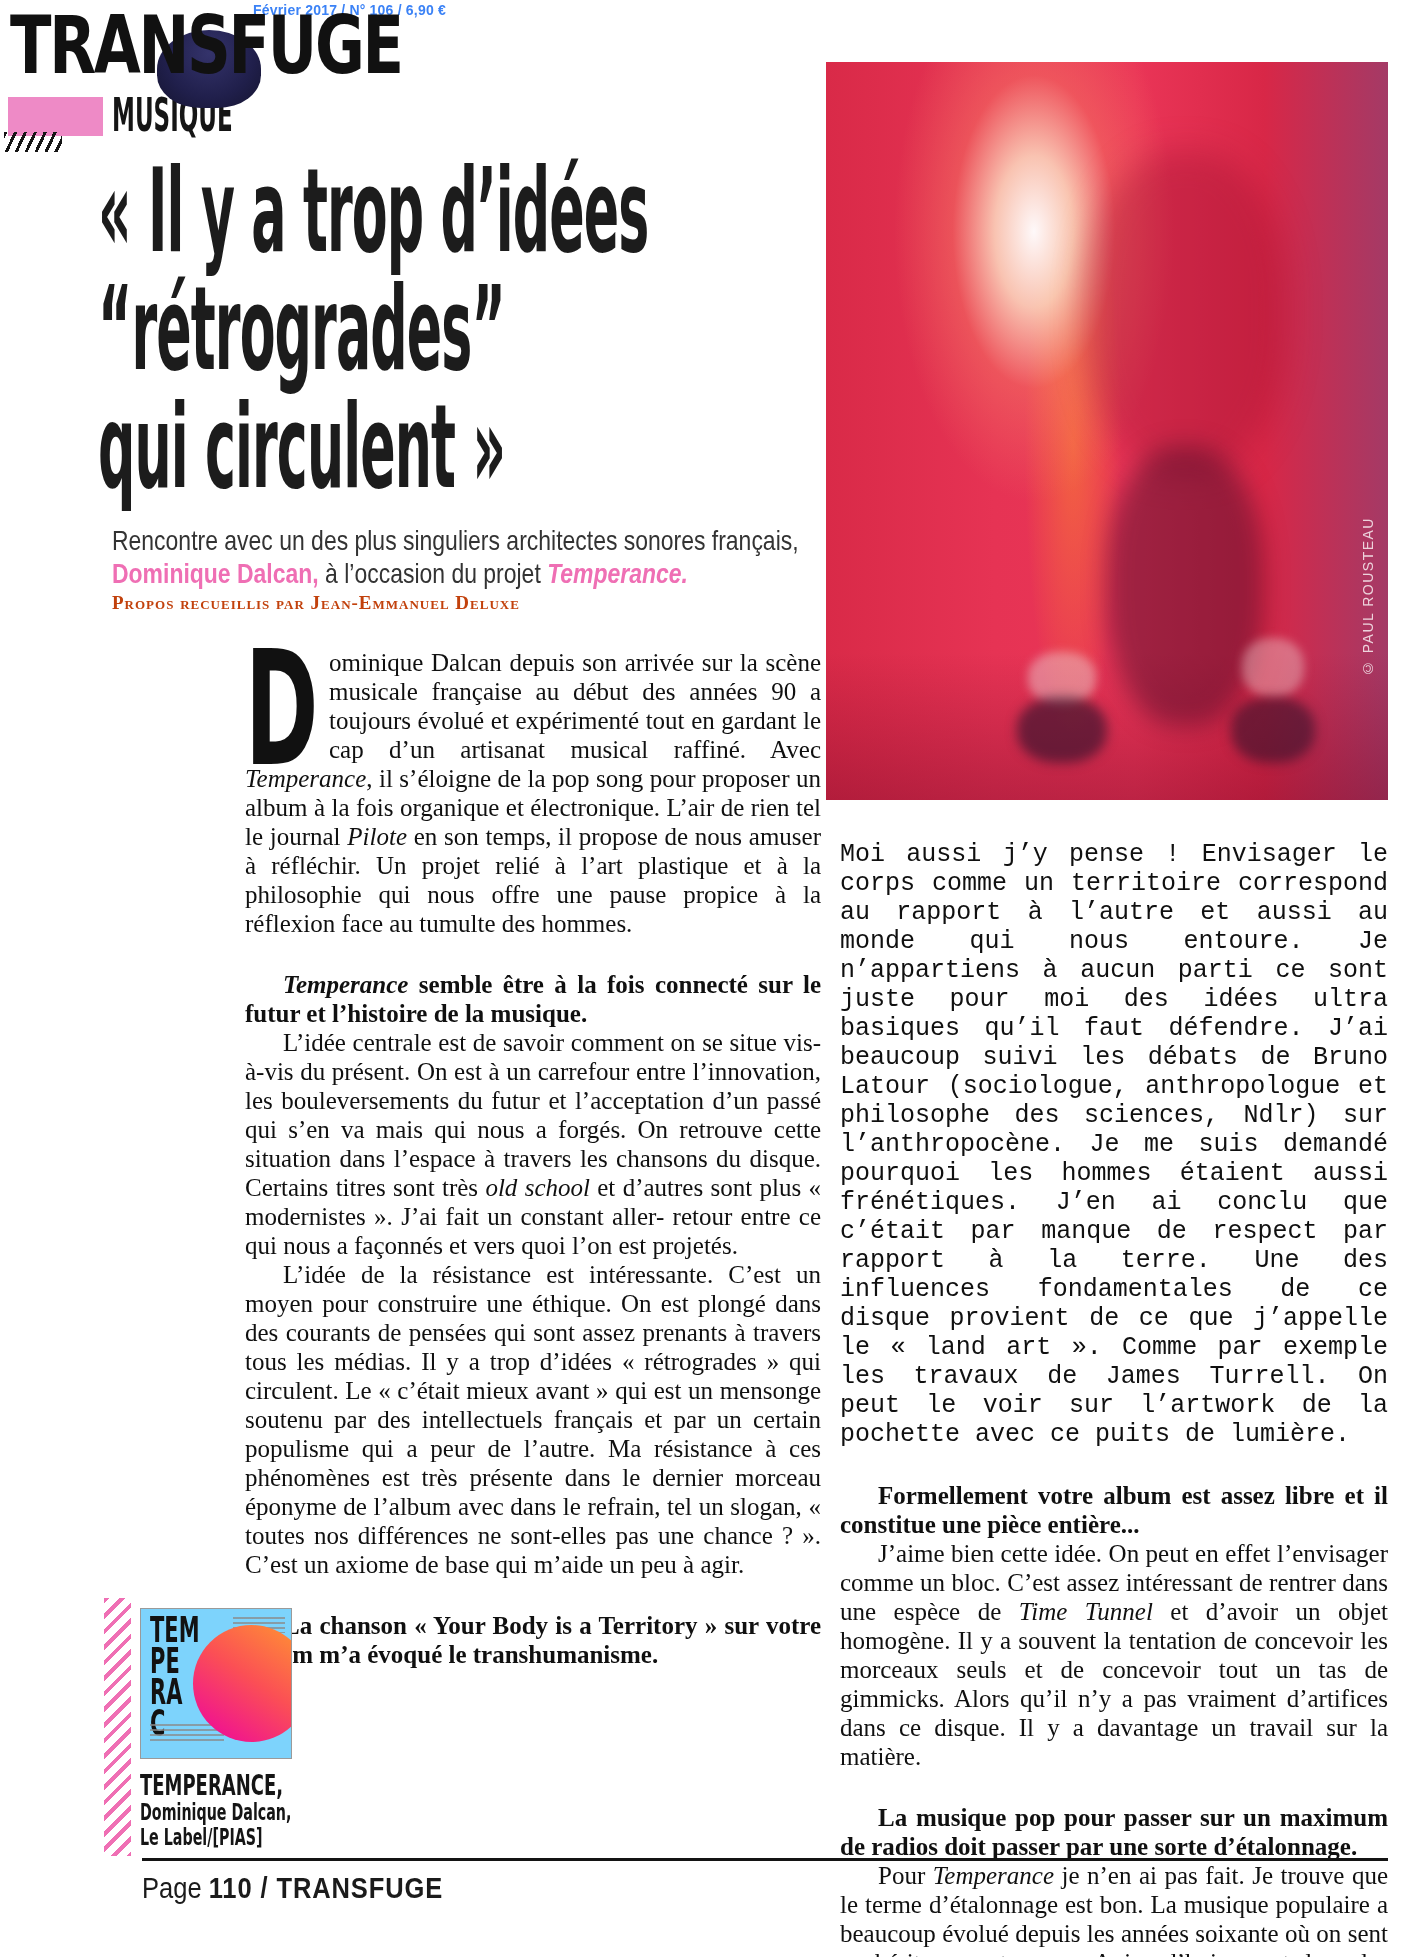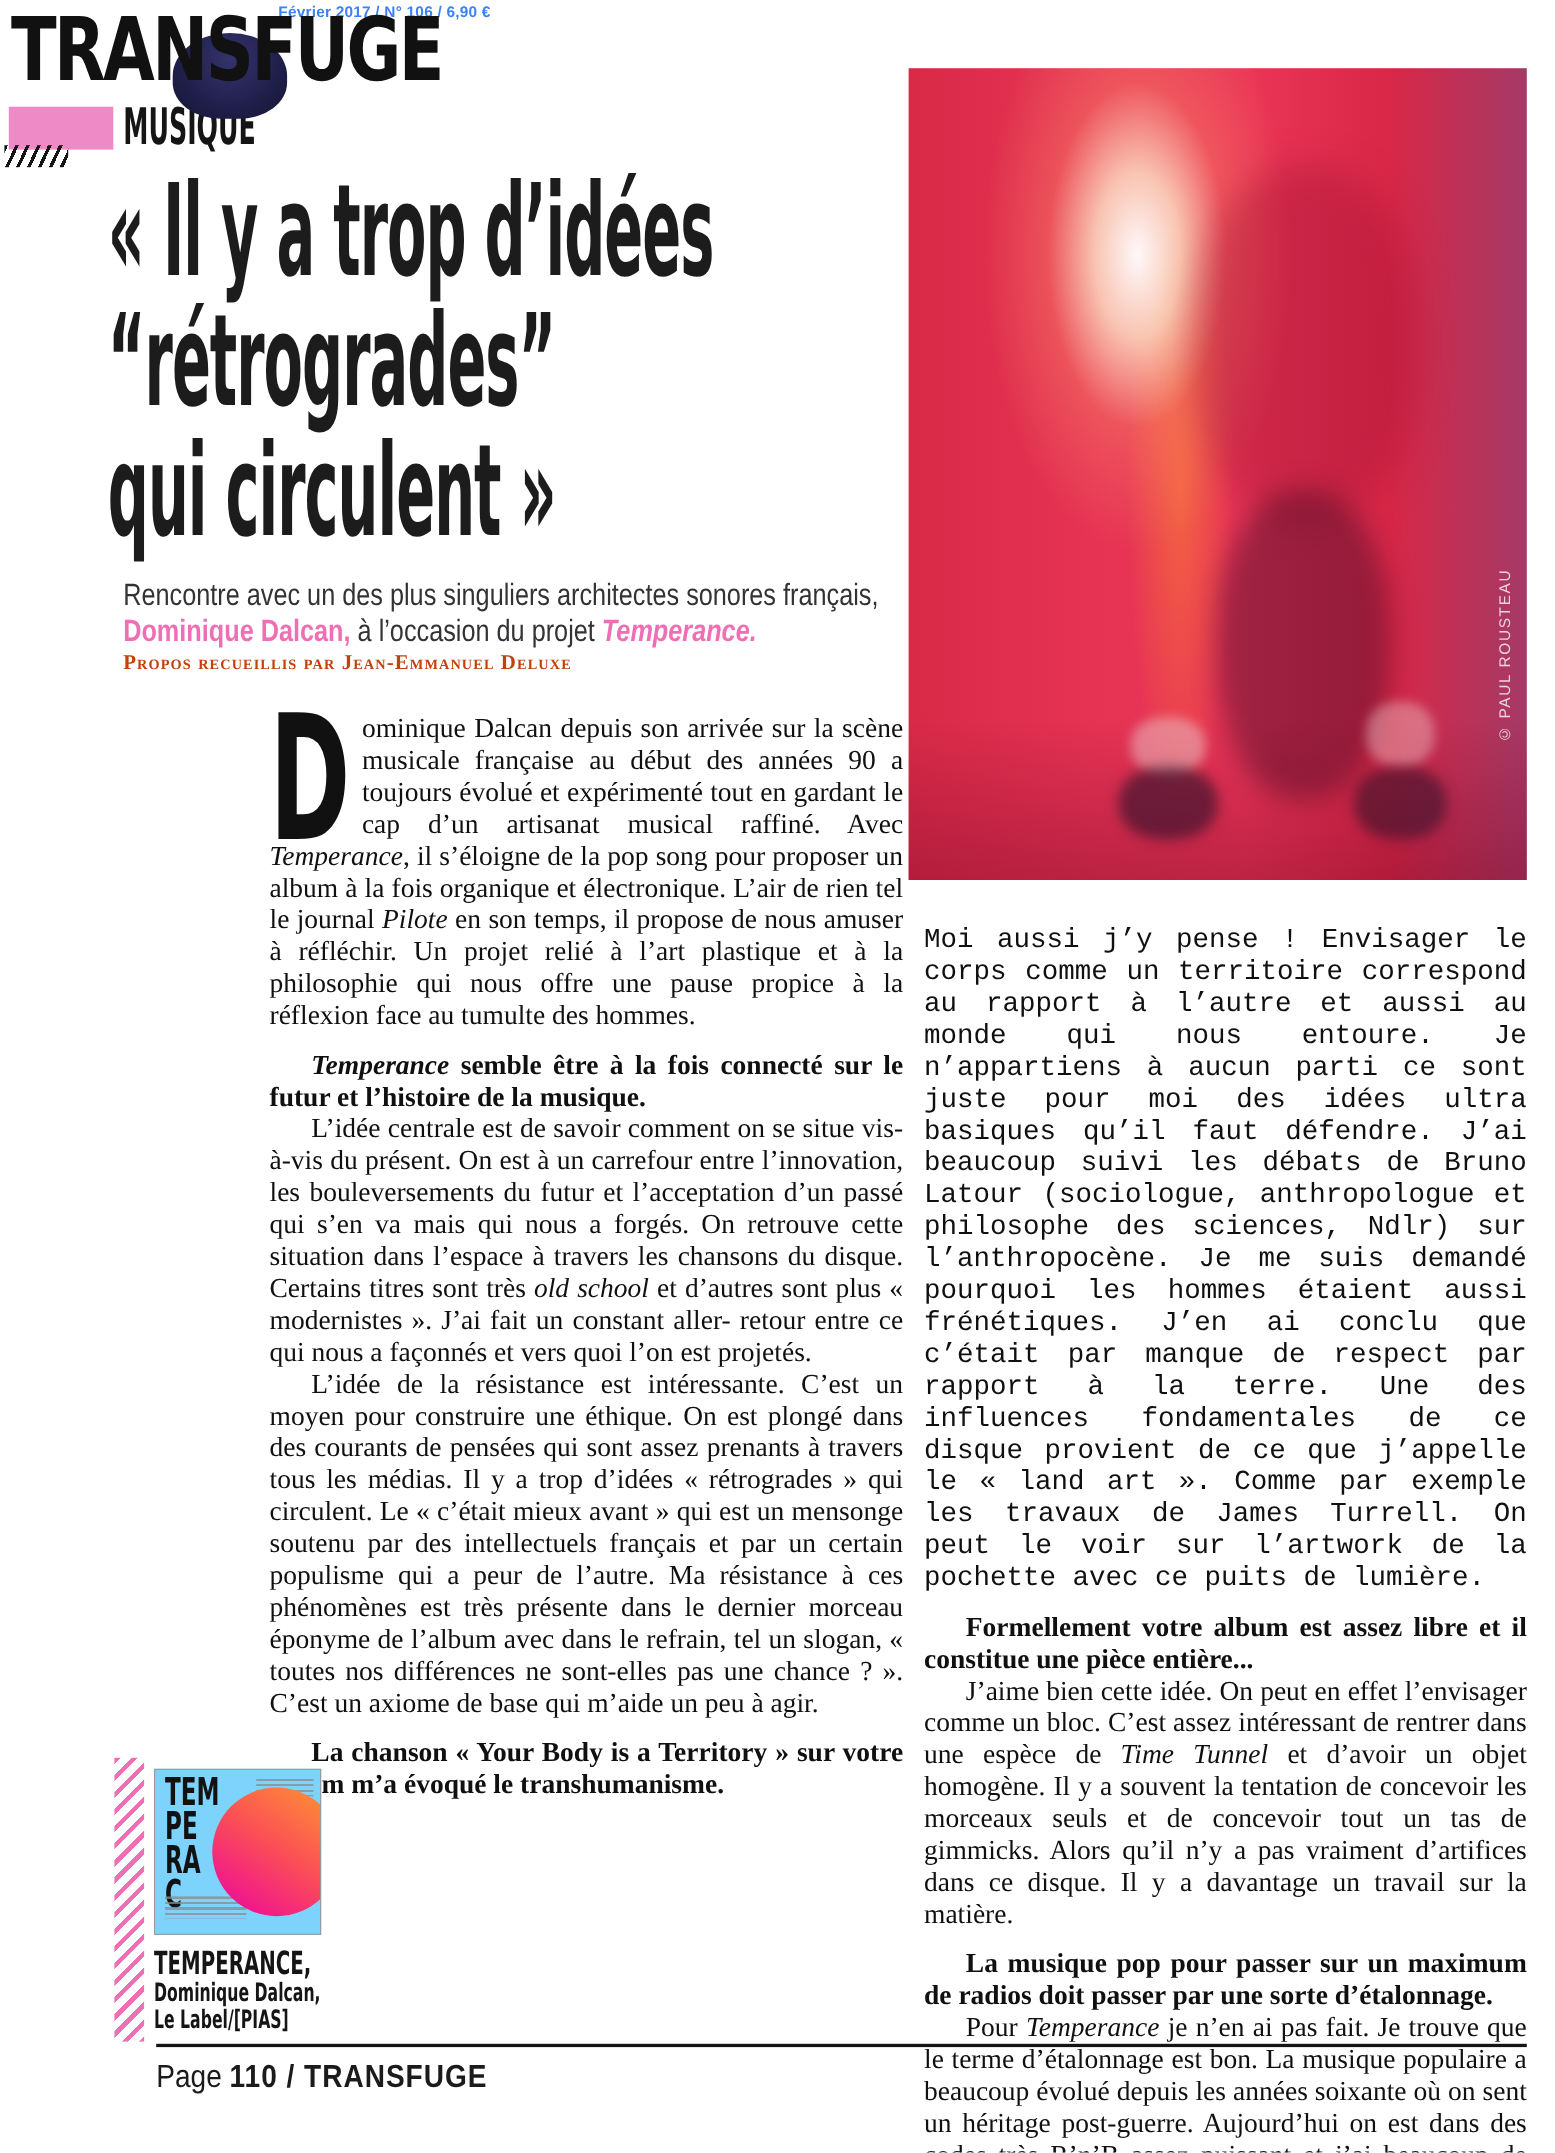--- a/index.html
+++ b/index.html
@@ -56,21 +56,21 @@
       letter-spacing:1.5px;color:rgba(255,255,255,.78);white-space:nowrap;}
 
   
   .col{position:absolute;text-align:justify;font-size:25px;line-height:29px;color:#101010;}
   .col1{left:245px;top:648px;width:576px;}
   .col2{left:840px;top:840px;width:548px;}
   .dropcap{float:left;width:80px;height:112px;font-family:"DejaVu Sans",sans-serif;
       font-weight:bold;font-size:158px;line-height:114px;color:#111;
       transform:scaleX(.56);transform-origin:left top;margin:4px 4px 0 0;}
   .qa{margin:0;}
-  .qa-q{font-weight:bold;margin-top:16px;text-indent:38px;}
+  .qa-q{font-weight:bold;margin-top:32px;text-indent:38px;}
   .qa-a{text-indent:38px;}
   .qa .noindent, .qa-a.noindent{text-indent:0;font-family:Liberation Mono, monospace;}
   .r-n{} .r-i{font-style:italic;} .r-b{font-weight:bold;} .r-bi{font-weight:bold;font-style:italic;}
   .r-pb{color:var(--pink);font-weight:bold;} .r-pbi{color:var(--pink);font-weight:bold;font-style:italic;}
 
   
   .hatch-pink{position:absolute;left:104px;top:1598px;width:27px;height:258px;
       background:repeating-linear-gradient(135deg,var(--pink) 0 4px,transparent 4px 11px);}
   .cover{position:absolute;left:140px;top:1608px;width:150px;height:149px;background:#7dd3fc;
       border:1px solid #9a9a9a;overflow:hidden;}

